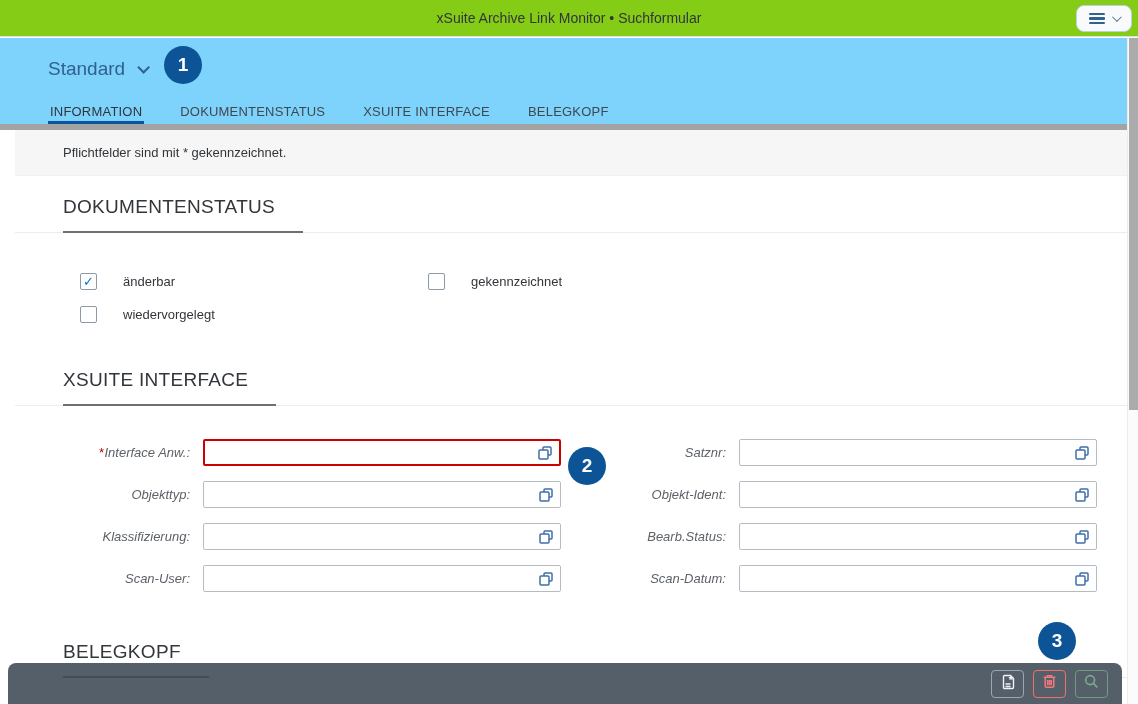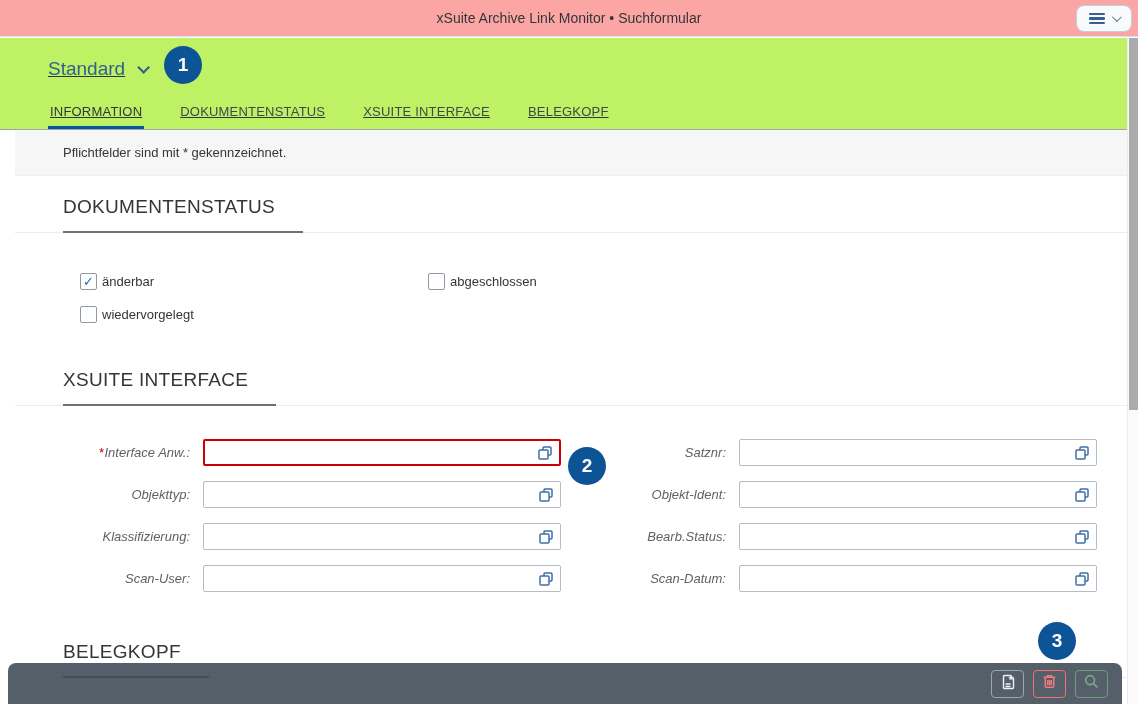--- a/index.html
+++ b/index.html
@@ -6,41 +6,41 @@
   html,body { width:1138px; height:704px; }
   body {
     font-family: "Liberation Sans", "DejaVu Sans", sans-serif;
     background:#fff; color:#32363a; overflow:hidden; position:relative;
   }
   .app { position:absolute; inset:0; width:1138px; height:704px; background:#fff; }
 
   
   .shell-header{
     position:absolute; top:0; left:0; width:1138px; height:37px;
-    background:#fca5a5; border-bottom:1px solid #d4dfe9;
+    background:#84cc16; border-bottom:1px solid #d4dfe9;
     display:flex; align-items:center; justify-content:center;
   }
   .shell-title{ font-size:14px; color:#32363a; }
   .shell-menu-btn{
     position:absolute; right:6px; top:5px; width:56px; height:27px;
     border:1px solid #bfcfdd; border-radius:8px; background:#f8fafc;
     display:flex; align-items:center; justify-content:center; gap:7px; cursor:pointer;
   }
   .hamburger{ width:16px; height:11px; display:flex; flex-direction:column; justify-content:space-between; }
   .hamburger i{ display:block; height:2.4px; background:#35618f; border-radius:1px; }
   .chev{ width:7px; height:7px; border-right:1.6px solid #5b7995; border-bottom:1.6px solid #5b7995;
          transform:rotate(45deg) translateY(-2px); }
 
   
-  .subheader{ position:absolute; top:38px; left:0; width:1127px; background:#bef264;text-decoration:underline; }
+  .subheader{ position:absolute; top:38px; left:0; width:1127px; background:#7dd3fc; }
   .variant-row{ display:flex; align-items:center; padding:14px 0 6px 48px; height:54px; }
   .variant-name{ font-size:19px; color:#31608f; }
   .variant-chev{ width:9px; height:9px; border-right:2px solid #31608f; border-bottom:2px solid #31608f;
                  transform:rotate(45deg) translateY(-3px); margin-left:12px; cursor:pointer; }
-  .tabstrip{ display:flex; gap:34px; padding-left:48px; border-bottom:1px solid #a3a3a3; height:38px; }
+  .tabstrip{ display:flex; gap:34px; padding-left:48px; border-bottom:6px solid #a3a3a3; height:38px; }
   .tab{ font-size:13px; color:#41474d; letter-spacing:.2px; padding:12px 2px 9px 2px; cursor:pointer;
         border-bottom:3px solid transparent; }
   .tab.active{ color:#32363a; border-bottom-color:#0854a0; }
 
   
   .content{ position:absolute; top:130px; left:15px; width:1127px; height:574px; background:#fff; overflow:hidden; }
   .note-strip{ background:#f6f6f6; padding:15px 0 15px 48px; font-size:13px; color:#32363a; border-bottom:1px solid #f0f0f0; }
 
   .section-head{ padding:20px 0 0 48px; border-bottom:1px solid #ececec; }
   .section-title{ display:inline-block; font-size:19px; color:#32363a; letter-spacing:.3px;
@@ -48,21 +48,21 @@
 
   
   .cb-grid{ padding:40px 0 10px 65px; }
   .cb-row{ display:flex; margin-bottom:16px; }
   .cb-cell{ display:flex; align-items:center; width:336px; }
   .cb-cell.c1{ width:348px; }
   .checkbox{ width:17px; height:17px; border:1.5px solid #8d99a5; border-radius:2px; background:#fff;
              display:flex; align-items:center; justify-content:center; cursor:pointer; flex:none; }
   .checkbox .mark{ display:none; color:#0a6ed1; font-size:13px; font-weight:bold; line-height:1; }
   .checkbox.checked .mark{ display:block; }
-  .cb-label{ font-size:13px; color:#32363a; margin-left:5px; }
+  .cb-label{ font-size:13px; color:#32363a; margin-left:26px; }
 
   
   .form-grid{ padding:33px 0 14px 48px;font-style:italic; }
   .form-row{ display:flex; align-items:center; margin-bottom:15px; height:27px; }
   .f-label{ font-size:13px; color:#5d6268; text-align:right; }
   .f-label.l1{ width:127px; }
   .f-label.l2{ width:144px;margin-left:21px; }
   .req{ color:#b00; margin-right:1px; }
   .input{ position:relative; width:358px; height:27px; margin-left:13px;
           border:1px solid #b6bcc3; border-radius:2px; background:#fff; cursor:text; }
@@ -133,21 +133,21 @@
     <div class="cb-grid">
       <div class="cb-row">
         <div class="cb-cell c1">
           <span class="checkbox checked">
               <span class="mark">✓</span>
             </span>
           <span class="cb-label">änderbar</span>
         </div>
         <div class="cb-cell">
           <span class="checkbox"></span>
-          <span class="cb-label">abgeschlossen</span>
+          <span class="cb-label">gekennzeichnet</span>
         </div>
       </div>
       <div class="cb-row">
         <div class="cb-cell c1">
           <span class="checkbox"></span>
           <span class="cb-label">wiedervorgelegt</span>
         </div>
       </div>
     </div>
 

